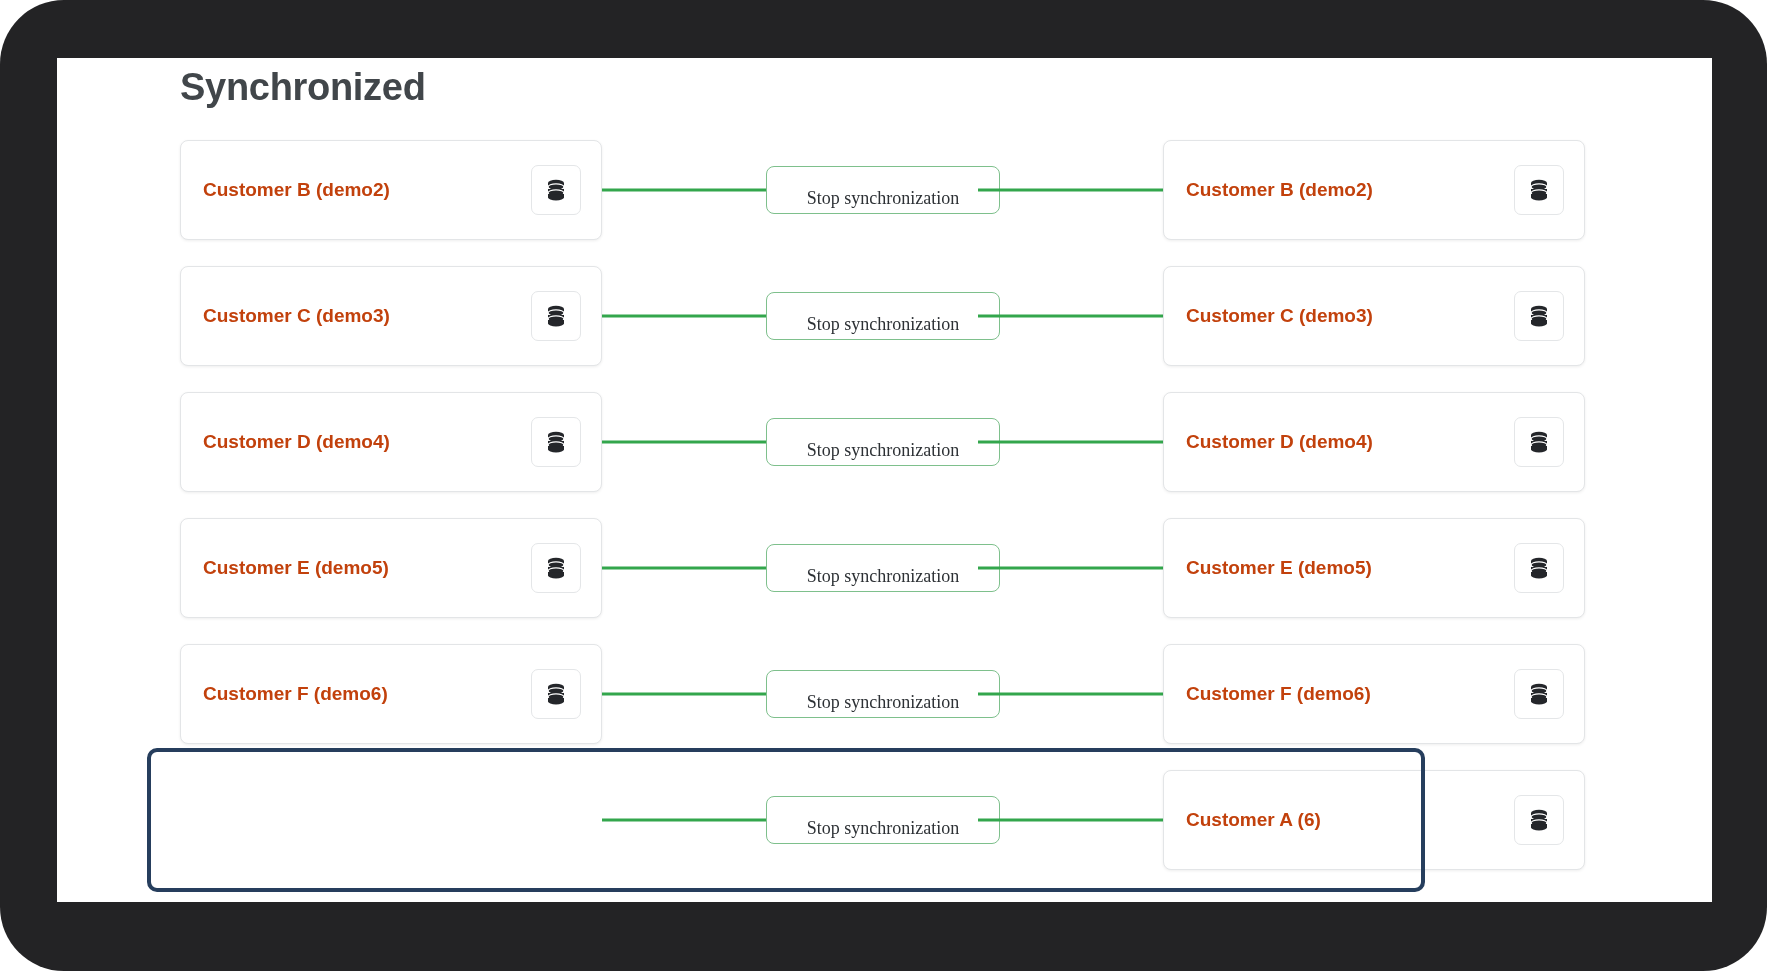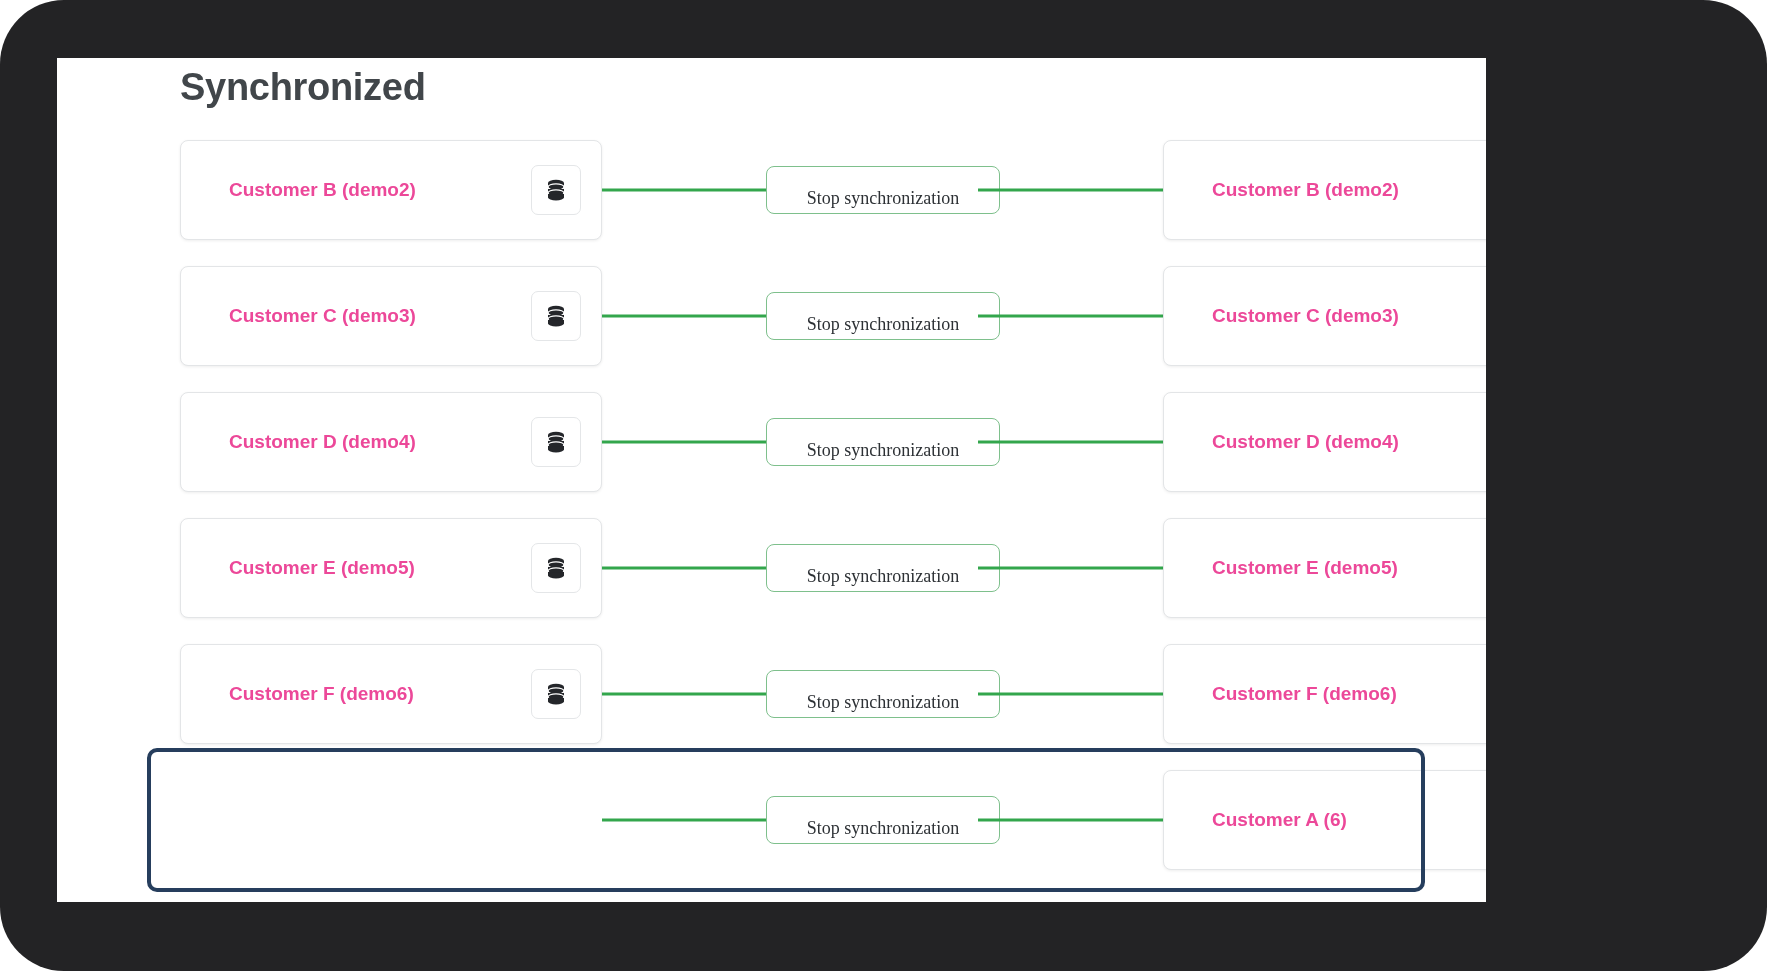--- a/index.html
+++ b/index.html
@@ -21,21 +21,21 @@
     width: 1767px;
     height: 971px;
     background: #232325;
     border-radius: 64px;
     box-sizing: border-box;
   }
   #viewport {
     position: absolute;
     left: 57px;
     top: 58px;
-    width: 1429px;
+    width: 1655px;
     height: 844px;
     background: #ffffff;
     overflow: hidden;
   }
 
   
   #page-title {
     position: absolute;
     left: 123px;
     top: 8px;
@@ -89,23 +89,22 @@
   .db-card.left  { left: 123px;  width: 422px; }
   .db-card.right { left: 1106px; width: 422px; }
 
   .db-card-label {
     position: absolute;
     left: 22px;
     top: 50%;
     transform: translateY(-50%);
     font-size: 19px;
     font-weight: bold;
-    color: #ec4899;
+    color: #c2410c;
     white-space: nowrap;
-    margin-left: 26px;
   }
 
   .db-icon-btn {
     position: absolute;
     right: 20px;
     top: 50%;
     transform: translateY(-50%);
     width: 50px;
     height: 50px;
     border: 1px solid #e4e6e8;

